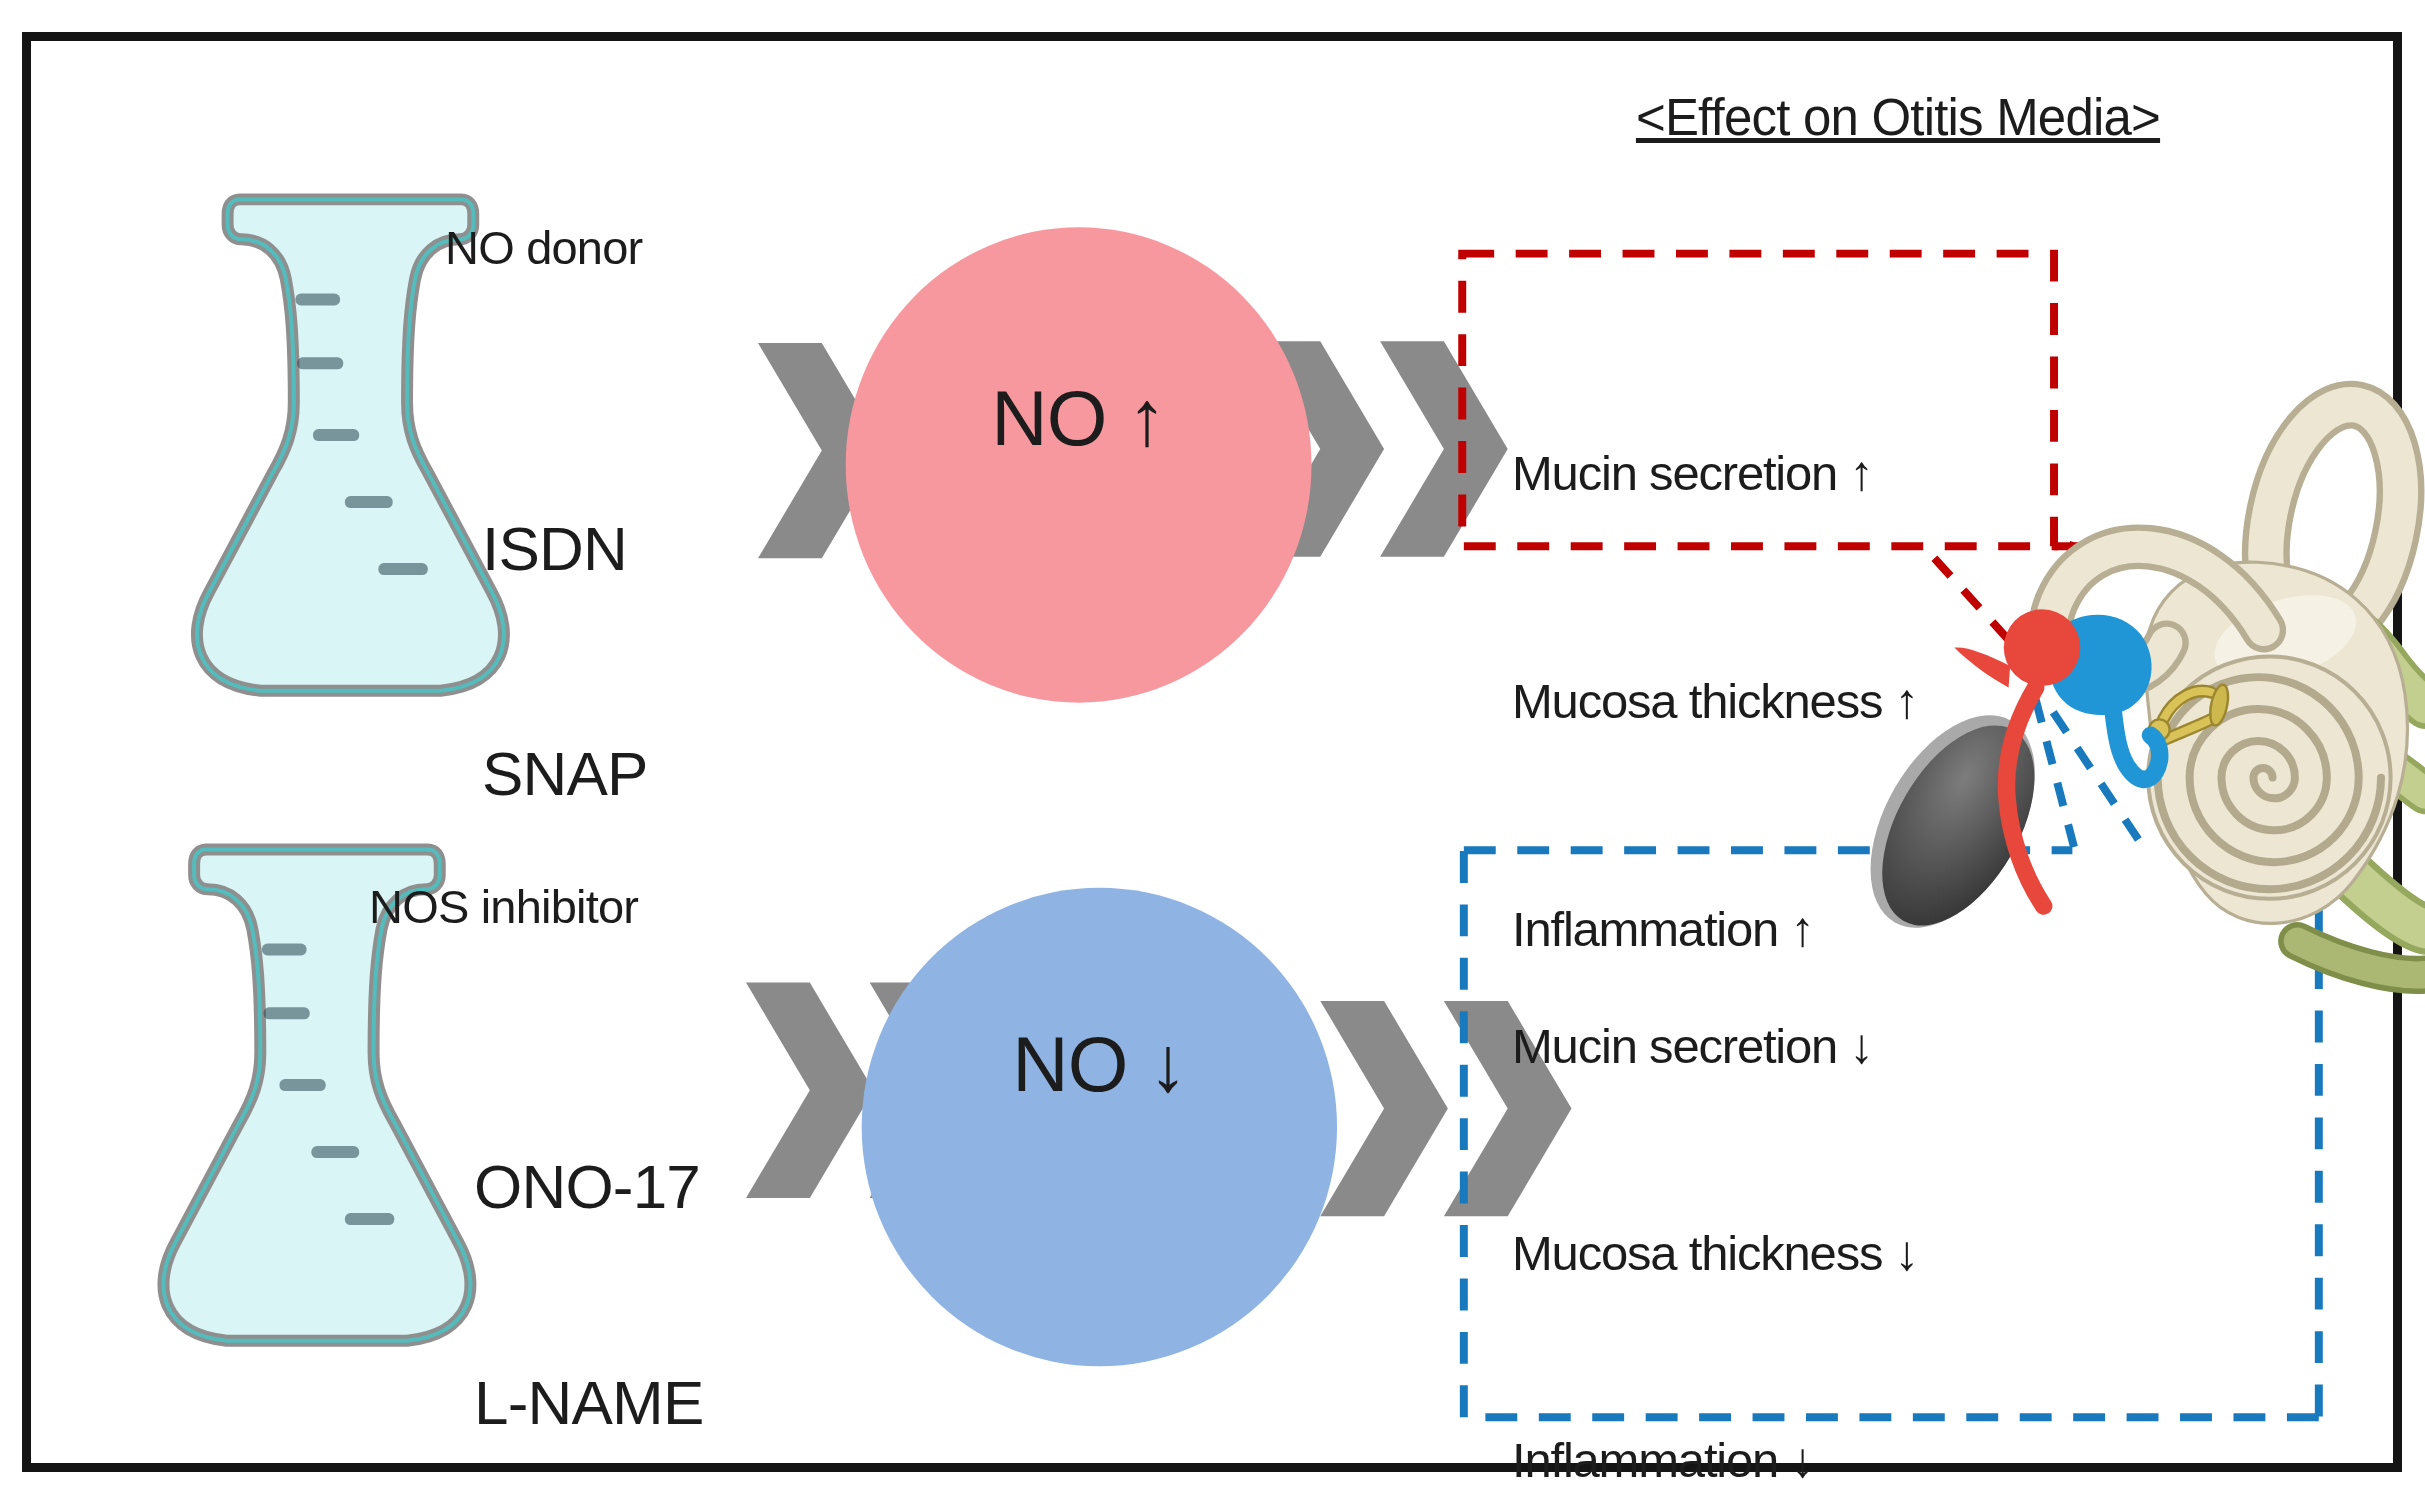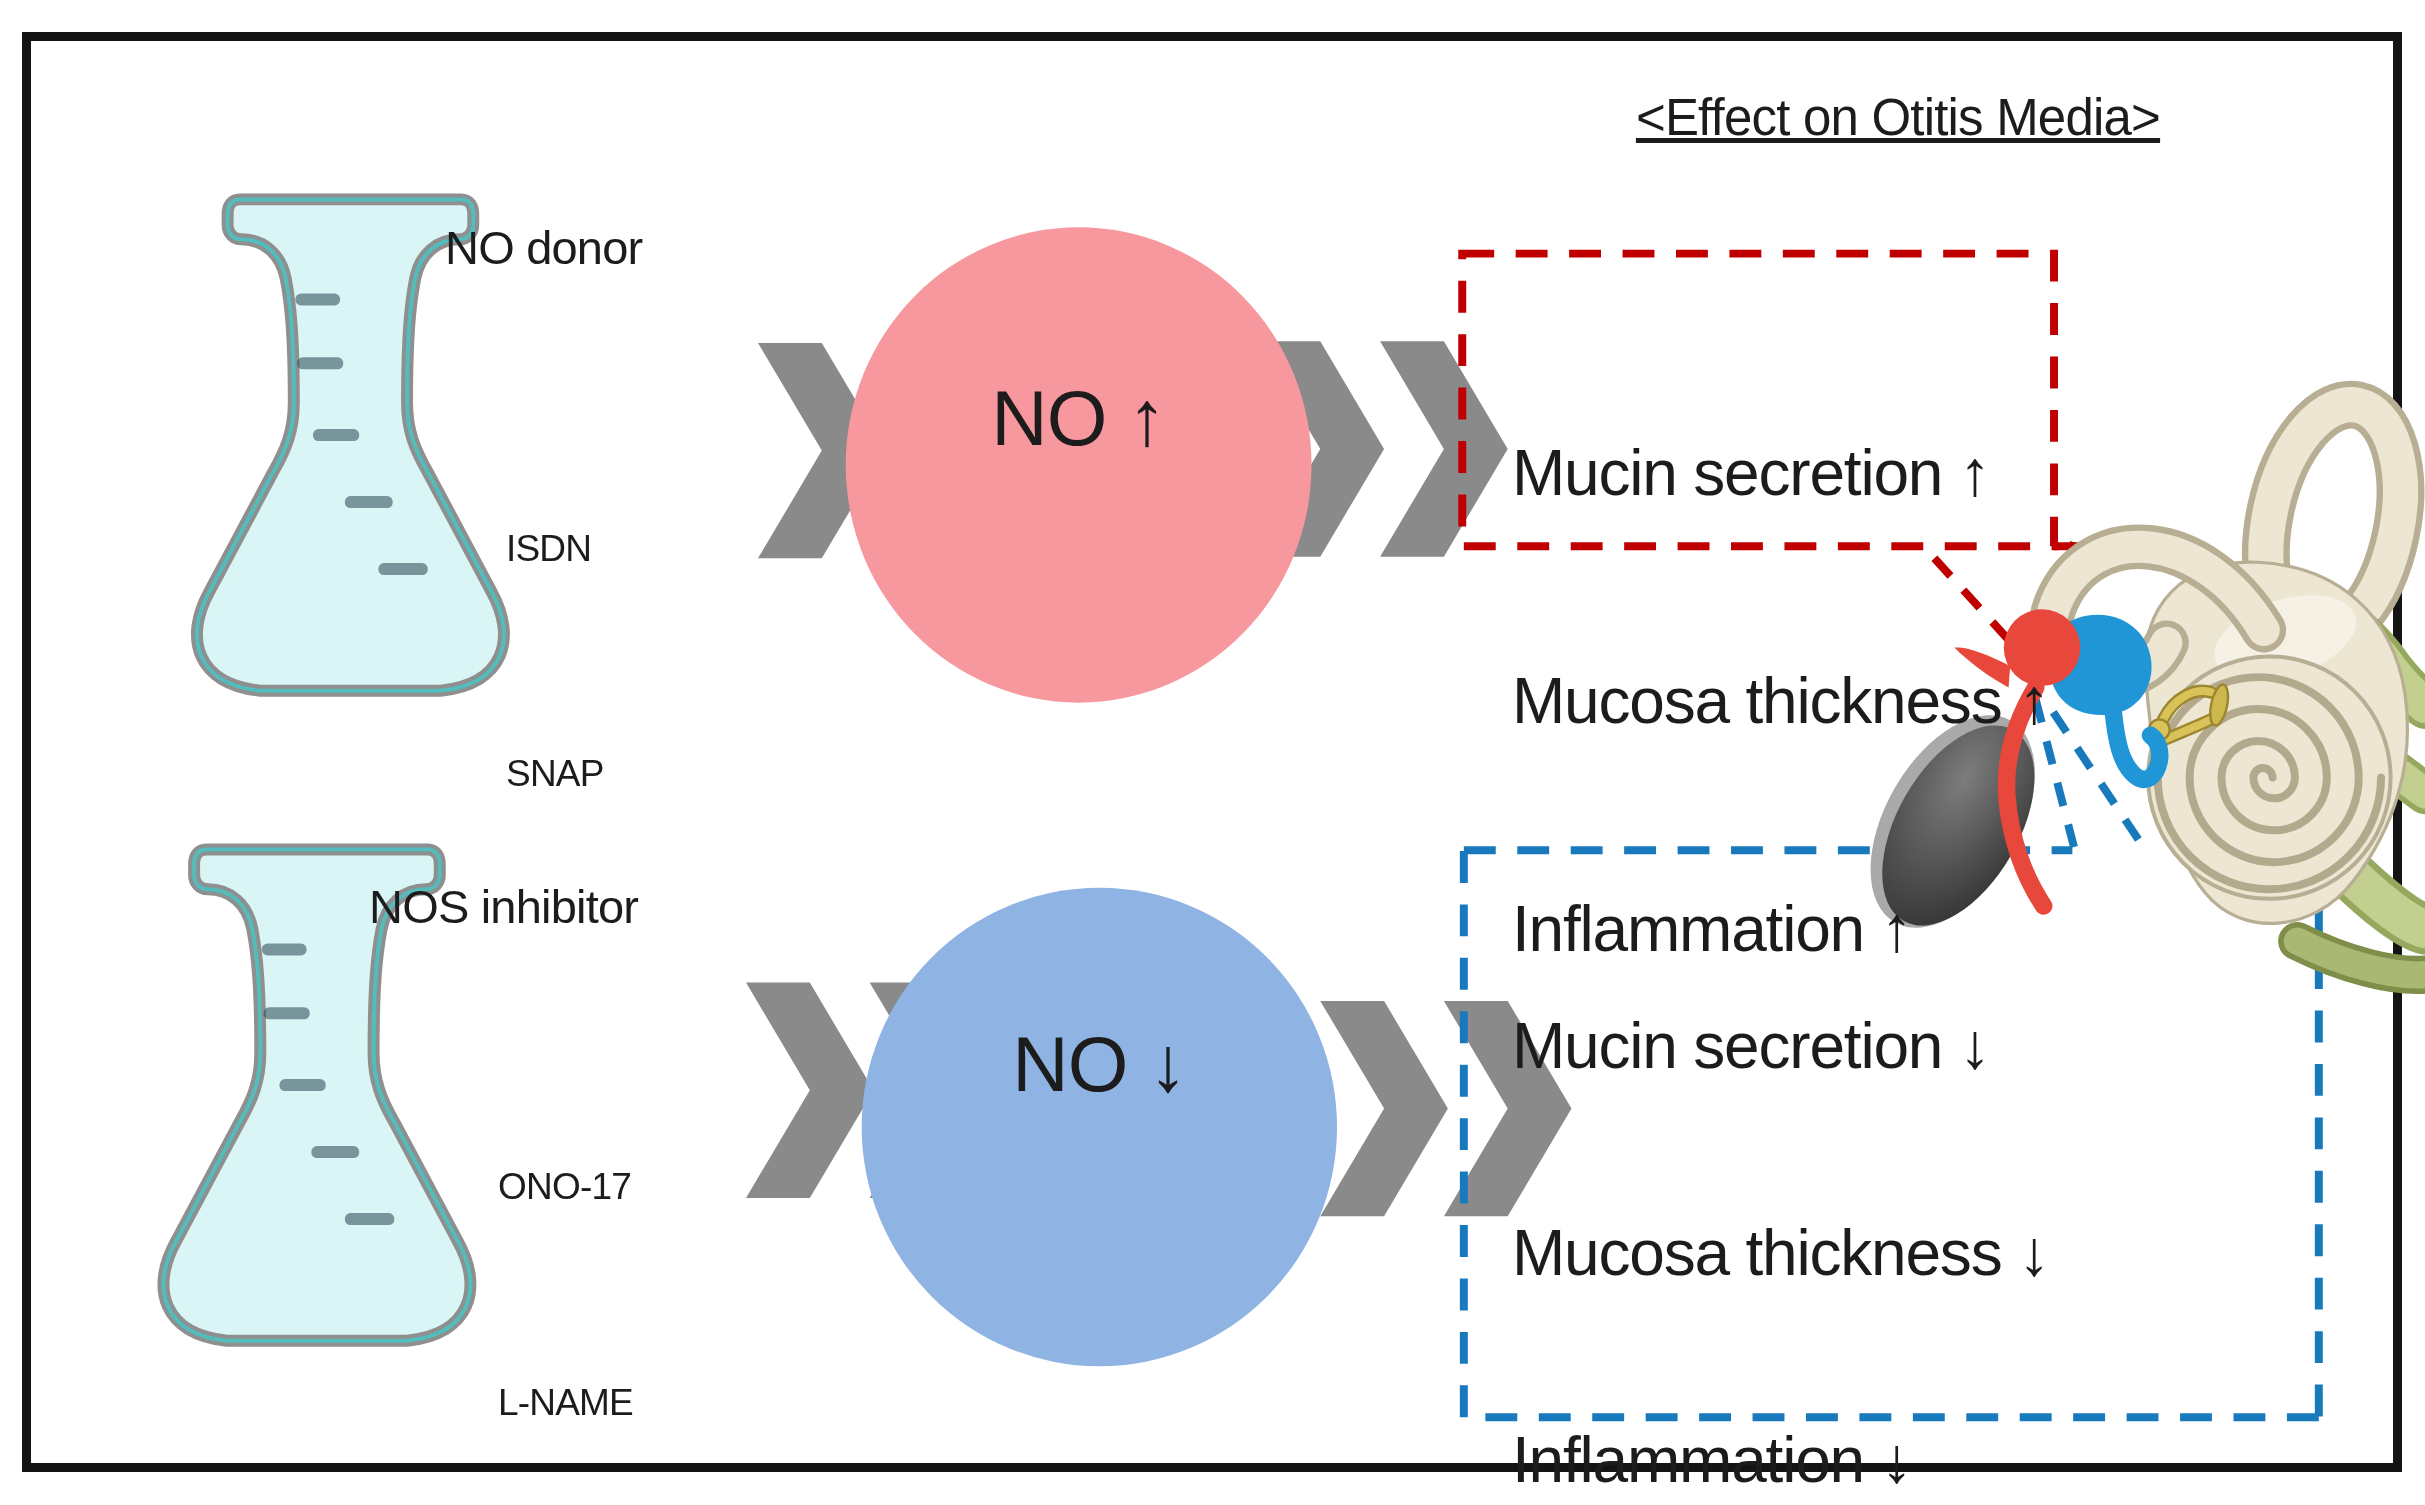--- a/index.html
+++ b/index.html
@@ -6,27 +6,27 @@
   body{position:relative;width:2426px;height:1505px;overflow:hidden;
        font-family:"Liberation Sans","DejaVu Sans",sans-serif;color:#1c1c1c;}
   .frame{position:absolute;left:22px;top:32px;width:2362px;height:1422px;
          border:9.6px solid #141414;z-index:1;background:transparent;}
   .layer{position:absolute;left:0;top:0;width:2426px;height:1505px;z-index:3;pointer-events:none;}
   .txt{position:absolute;z-index:5;white-space:pre;}
   .title{left:1555px;top:88px;width:686px;text-align:center;font-size:51px;letter-spacing:-0.8px;text-decoration:underline;}
   .flaskLabel{font-size:47px;letter-spacing:-0.8px;}
   .lblTop{left:445px;top:220px;}
   .lblBottom{left:369px;top:879px;}
-  .agents{font-size:37px;letter-spacing:-0.8px;margin-left:24px;}
+  .agents{font-size:62px;letter-spacing:-0.8px;}
   .agentsTop{left:482px;top:361px;line-height:75px;}
   .agentsBottom{left:474px;top:1007px;line-height:72px;}
   .mediator{width:479px;text-align:center;font-size:78px;letter-spacing:-0.8px;}
   .medTop{left:839px;top:373px;}
   .medBottom{left:860px;top:1019px;}
-  .effects{font-size:64px;letter-spacing:-1.2px;}
+  .effects{font-size:49px;letter-spacing:-1.2px;}
   .effectsRed{left:1512px;top:283px;line-height:76px;}
   .effectsBlue{left:1512px;top:874px;line-height:69px;}
   .effects div{min-height:1em;}
 </style>
 </head>
 <body>
 
 <div class="frame"></div>
 
 <svg class="layer" viewBox="0 0 3041 1887">

